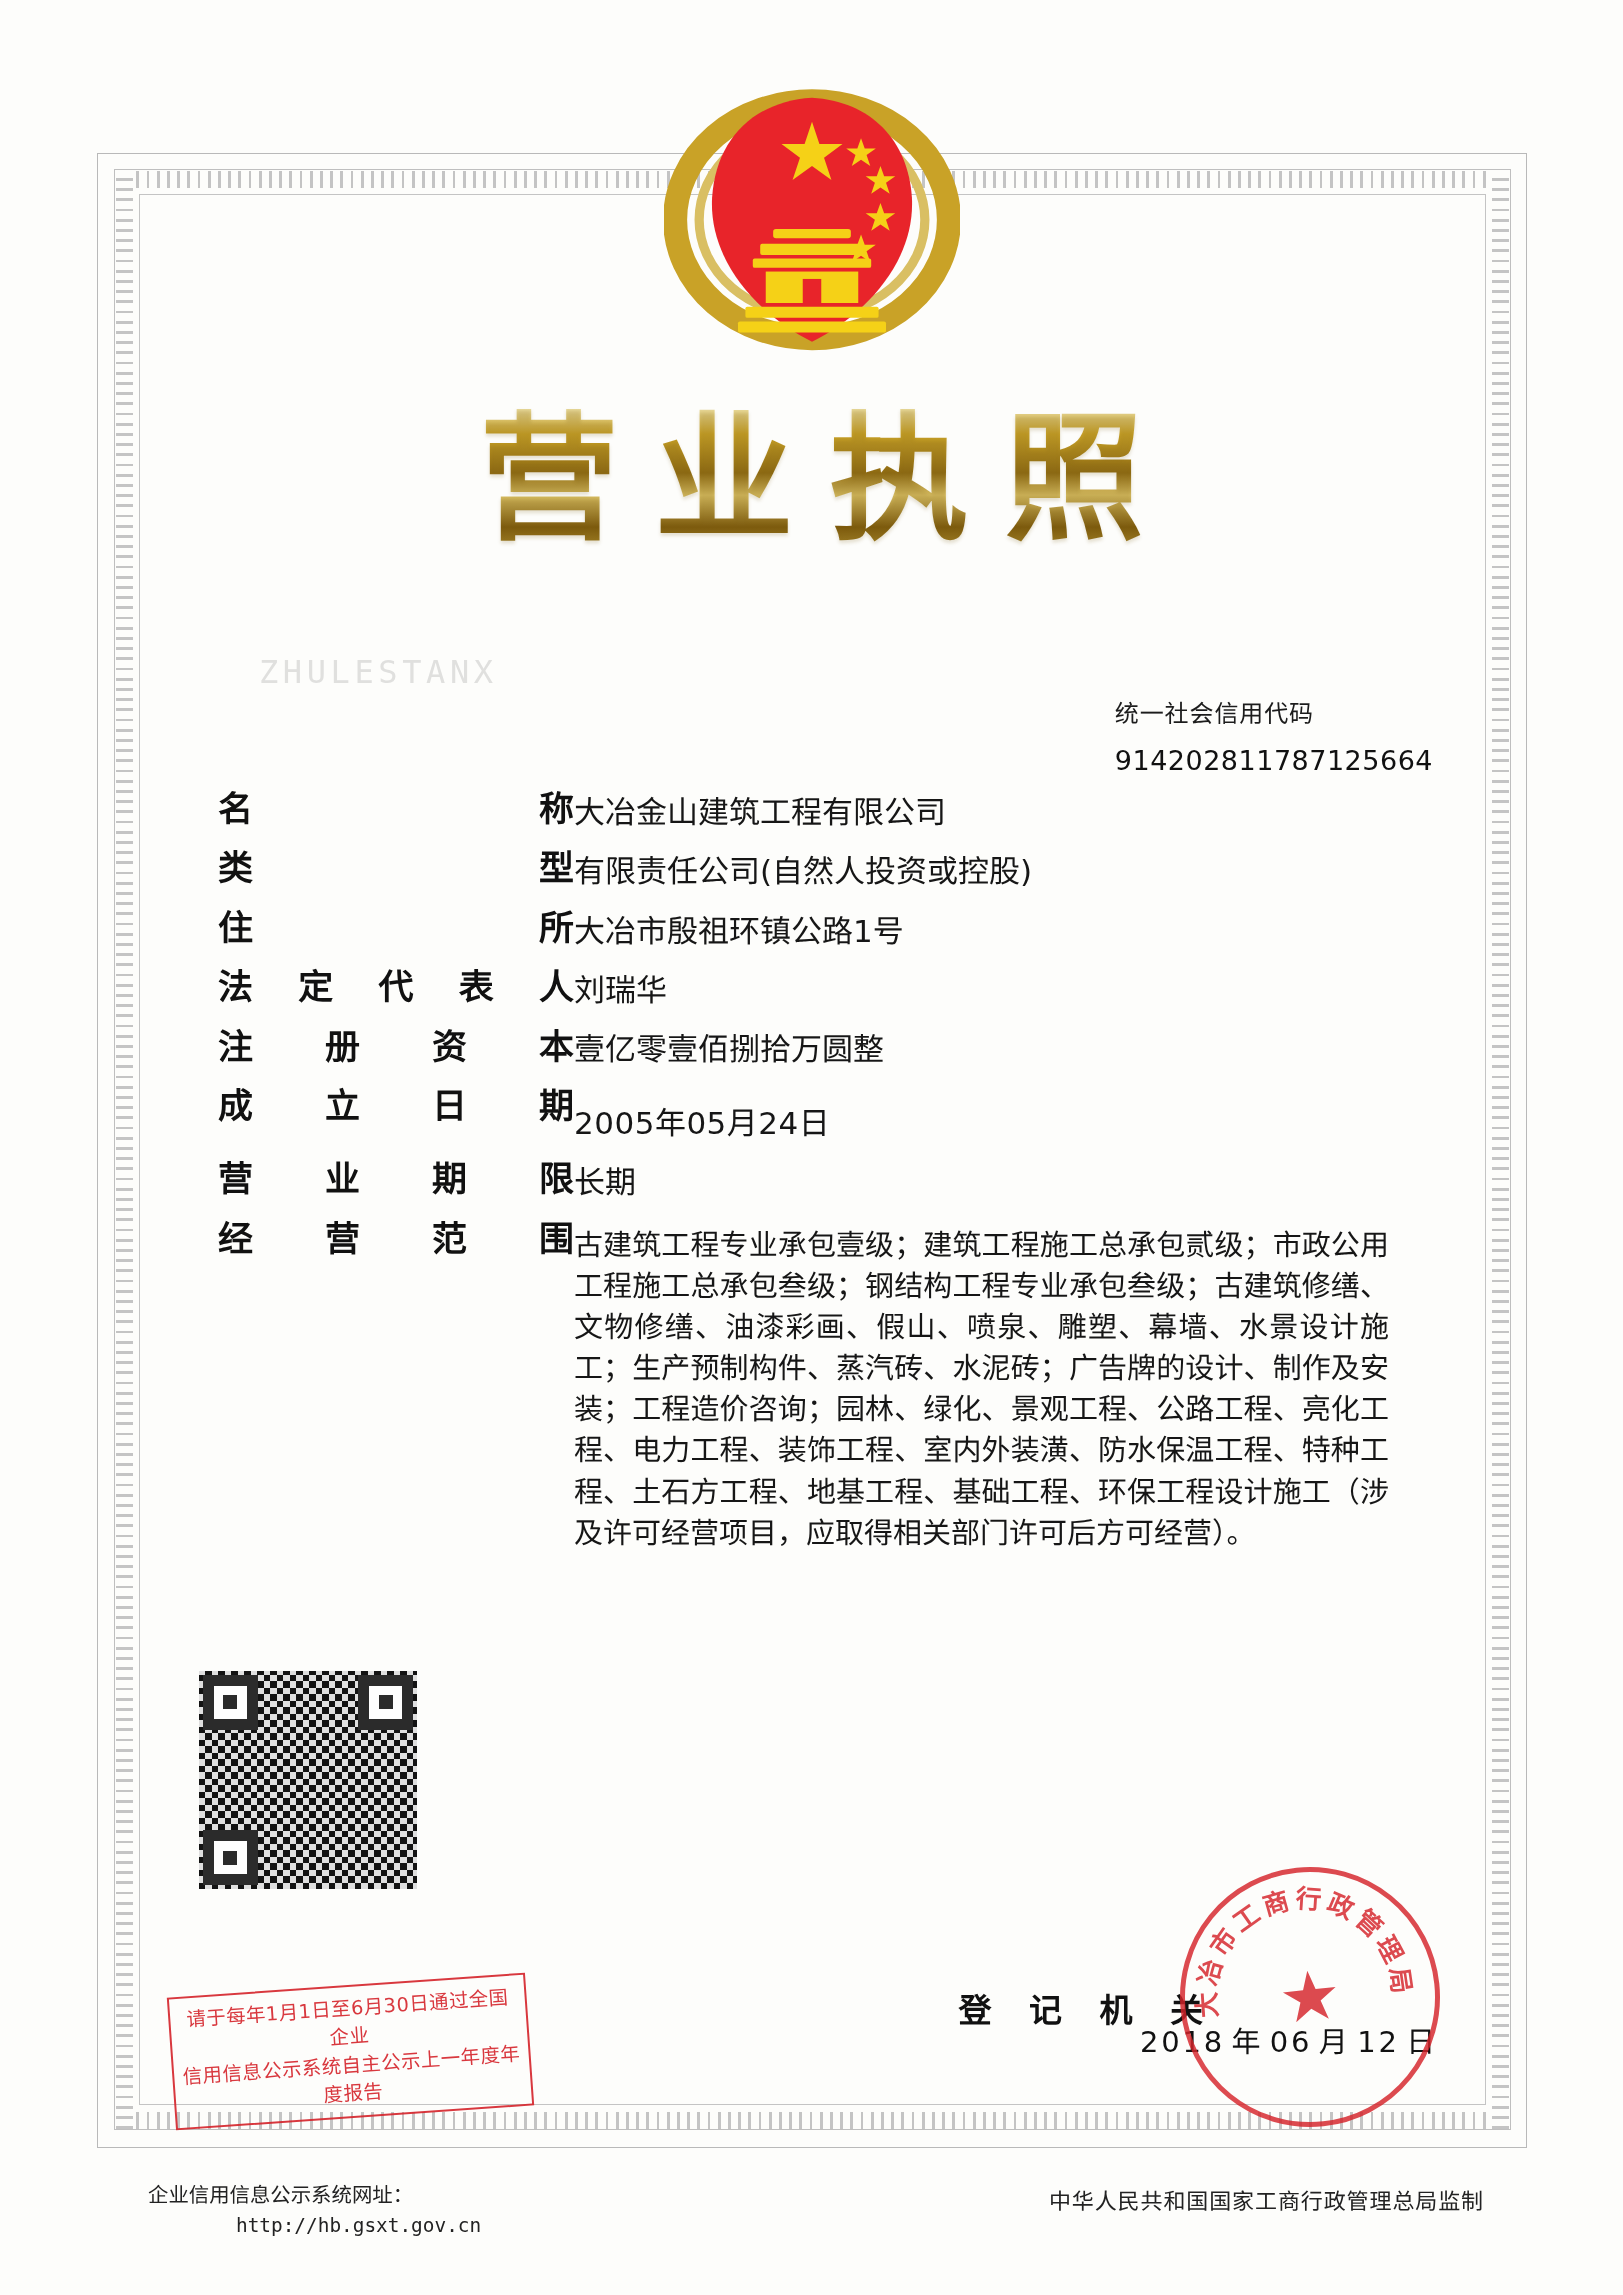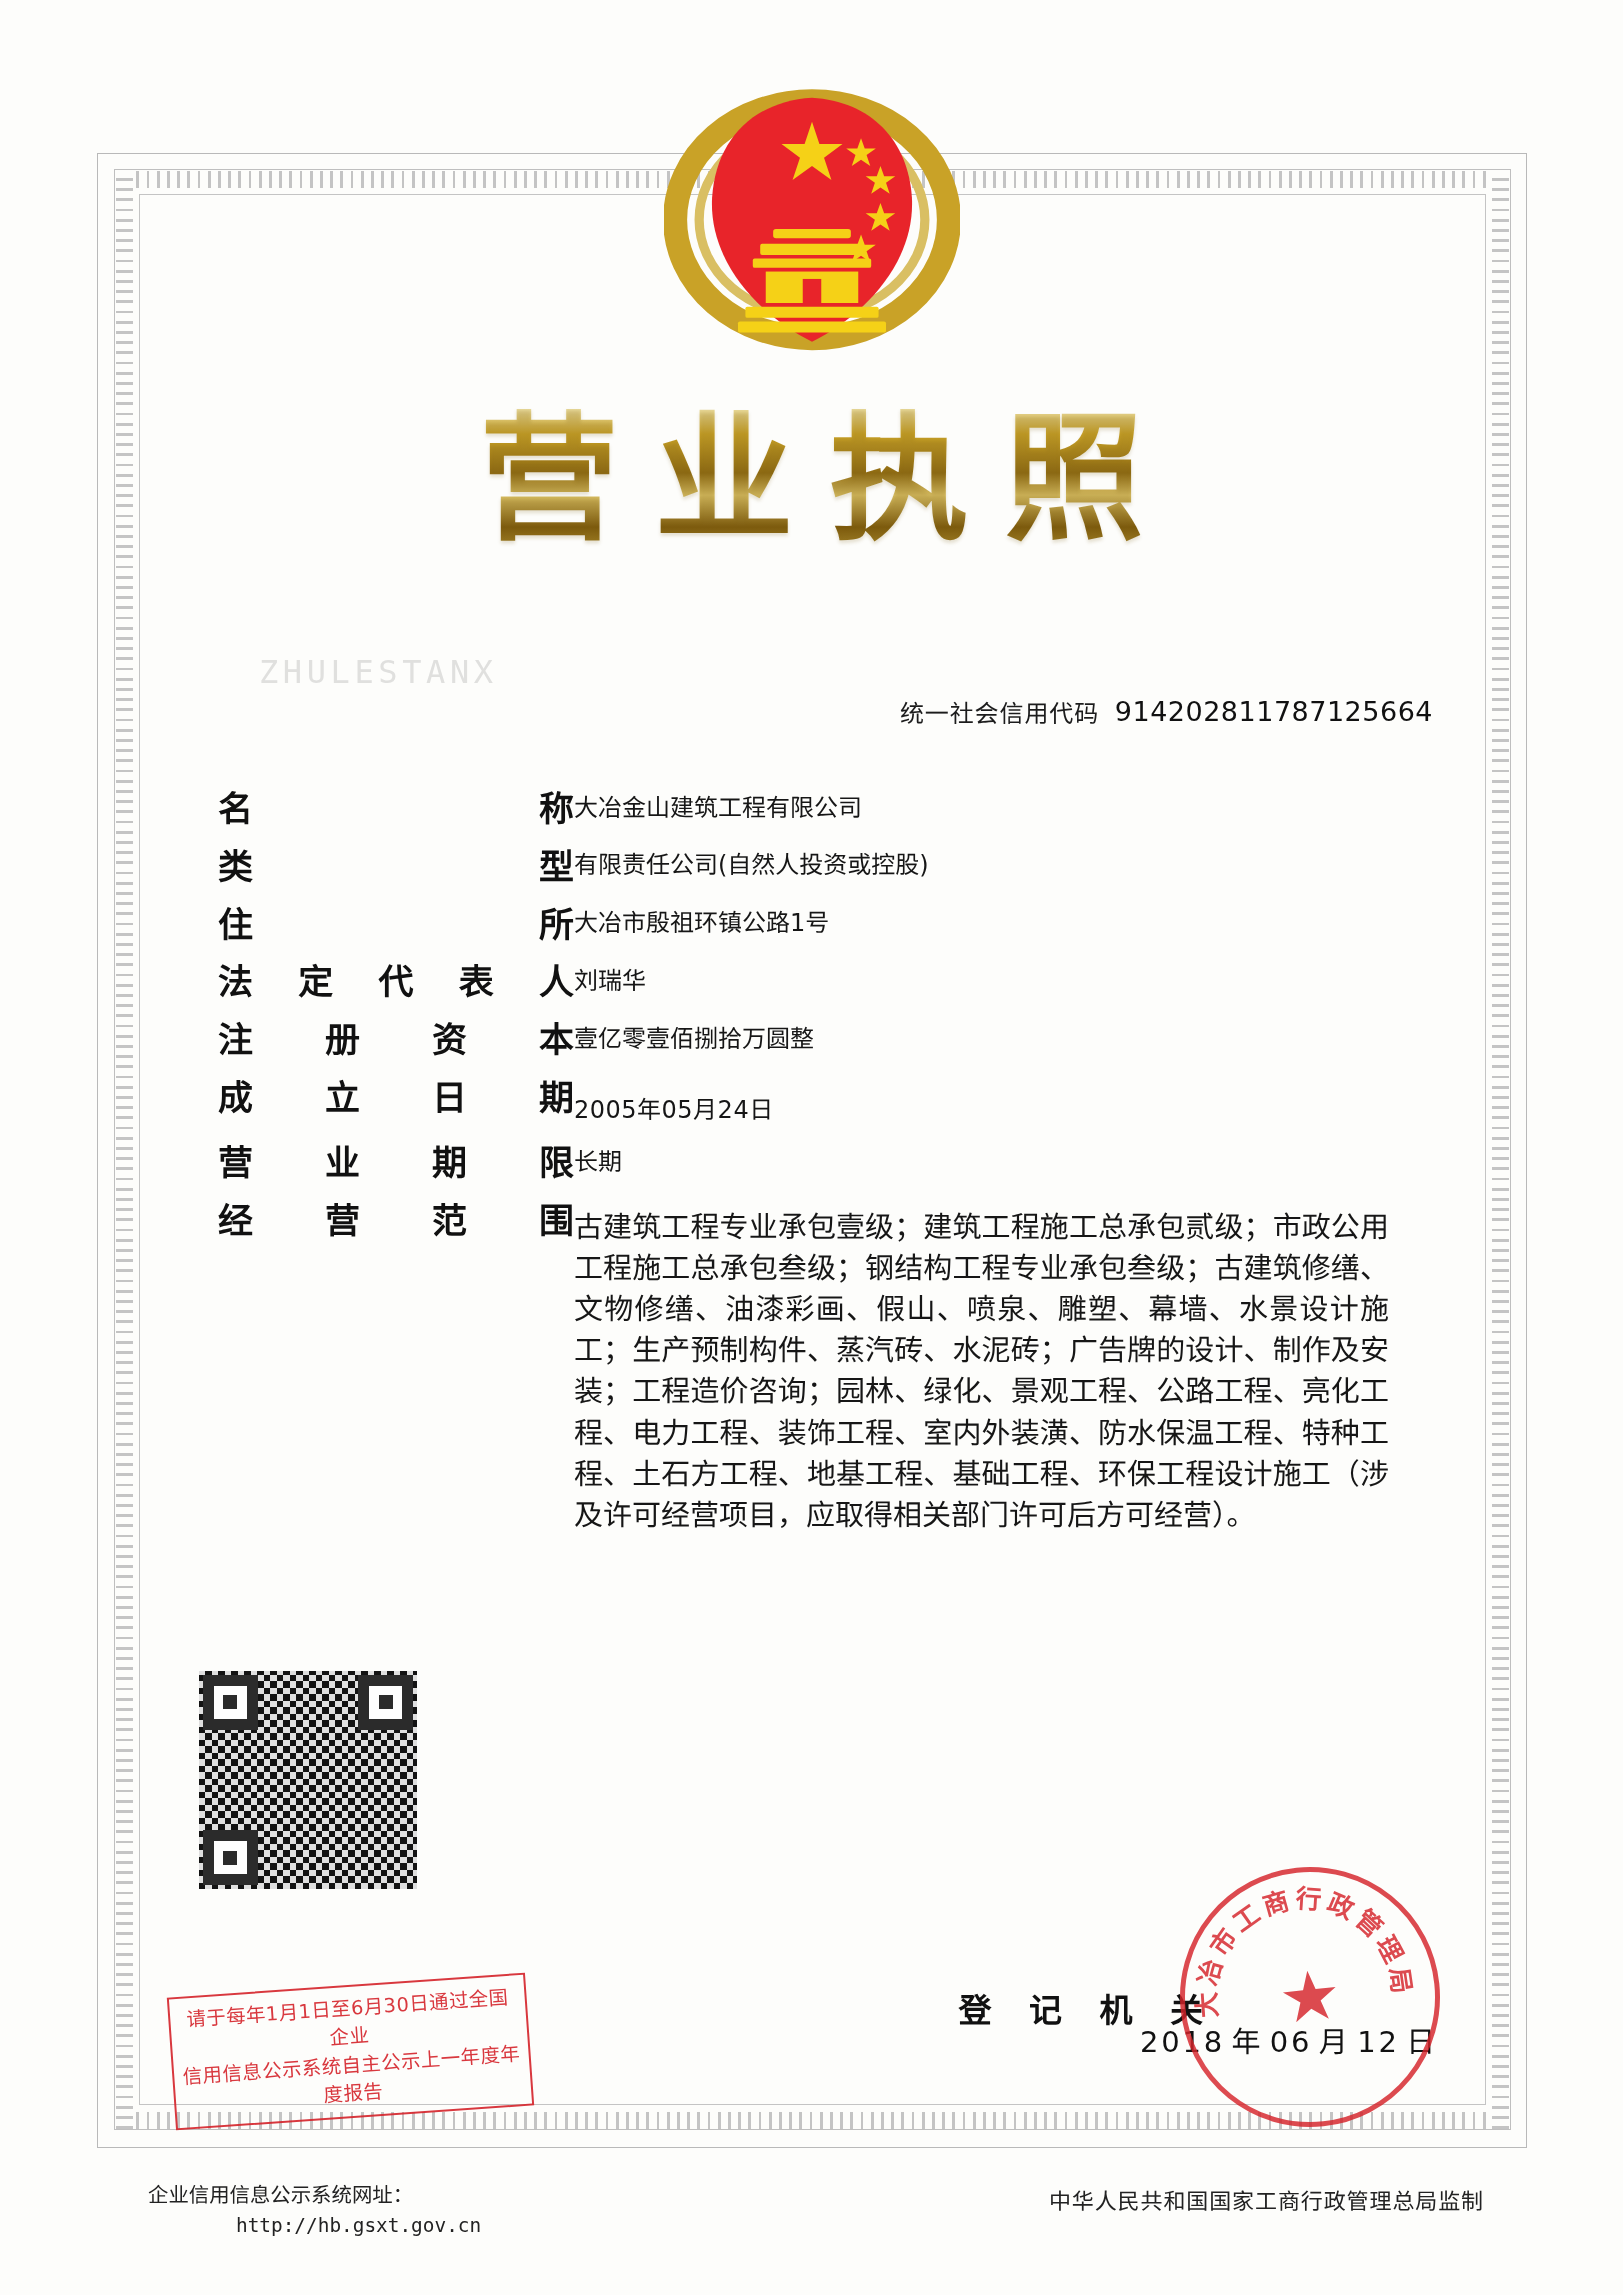--- a/index.html
+++ b/index.html
@@ -99,23 +99,24 @@
     -webkit-text-fill-color: transparent;
     text-shadow: 0 2.8px 3.7px rgba(120, 95, 20, 0.18);
   }
 
   
   .code-line {
     position: absolute;
     right: 190px;
     top: 694px;
     display: flex;
-    align-items: center;
+    align-items: flex-start;
     gap: 15.7px;
     font-family: "DejaVu Sans", "Liberation Sans", sans-serif;
+    flex-direction: column;
   }
   .code-label {
     font-size: 24px;
     color: #1c1c1c;
     letter-spacing: 0.9px;
   }
   .code-value {
     font-size: 27px;
     color: #111;
     font-family: "DejaVu Sans", "Liberation Sans", sans-serif;
@@ -140,21 +141,21 @@
     font-size: 35px;
     font-weight: bold;
     color: #111;
     display: flex;
     justify-content: space-between;
     font-family: "DejaVu Sans", "Liberation Sans", sans-serif;
     line-height: 1.05;
   }
   .row .label span { display: inline-block; }
   .row .value {
-    font-size: 24px;
+    font-size: 31px;
     color: #161616;
     line-height: 1.12;
     padding-top: 3.7px;
     font-family: "DejaVu Sans", "Liberation Sans", sans-serif;
   }
   .row.scope .value {
     font-size: 29px;
     line-height: 1.42;
     width: 815px;
     text-align: justify;

